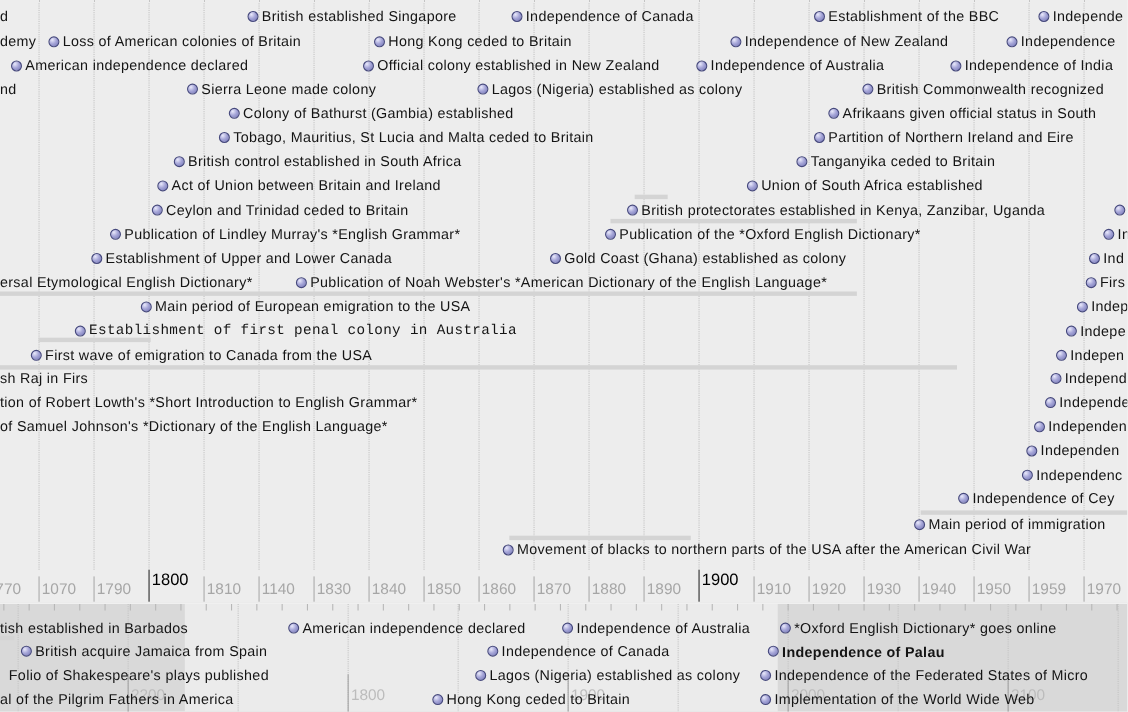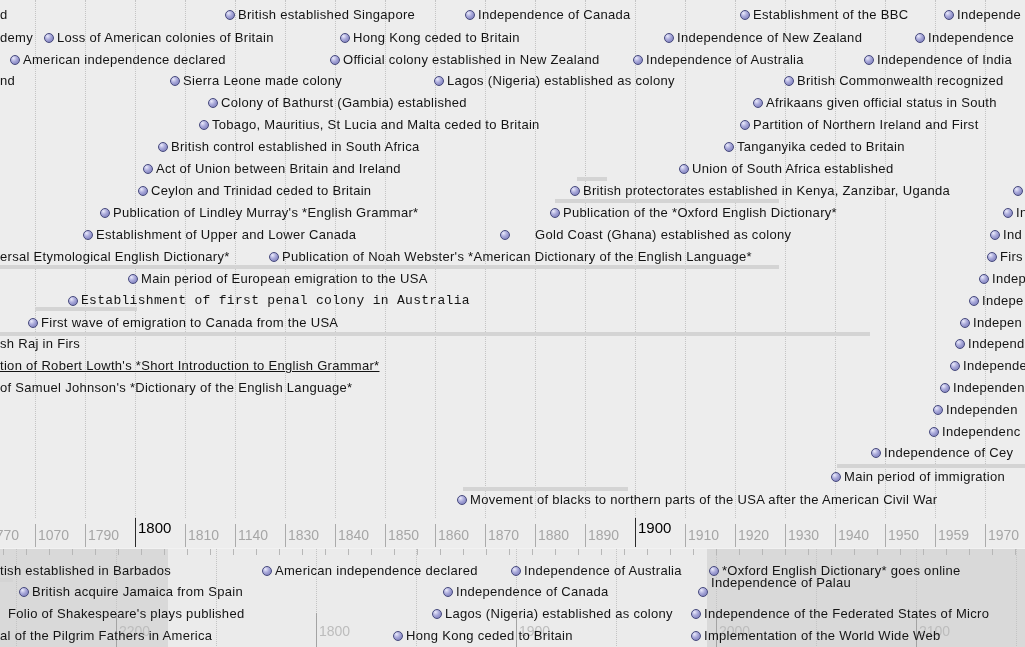--- a/index.html
+++ b/index.html
@@ -142,21 +142,21 @@
         <div class="evlabel" style="left: 447px; top: 73px;">Lagos (Nigeria) established as colony</div>
         <div class="dot" style="left: 784px; top: 76px;"></div>
         <div class="evlabel" style="left: 797px; top: 73px;">British Commonwealth recognized</div>
         <div class="dot" style="left: 208px; top: 98px;"></div>
         <div class="evlabel" style="left: 221px; top: 95px;">Colony of Bathurst (Gambia) established</div>
         <div class="dot" style="left: 753px; top: 98px;"></div>
         <div class="evlabel" style="left: 766px; top: 95px;">Afrikaans given official status in South</div>
         <div class="dot" style="left: 199px; top: 120px;"></div>
         <div class="evlabel" style="left: 212px; top: 117px;">Tobago, Mauritius, St Lucia and Malta ceded to Britain</div>
         <div class="dot" style="left: 740px; top: 120px;"></div>
-        <div class="evlabel" style="left: 753px; top: 117px;">Partition of Northern Ireland and First</div>
+        <div class="evlabel" style="left: 753px; top: 117px;">Partition of Northern Ireland and Eire</div>
         <div class="dot" style="left: 158px; top: 142px;"></div>
         <div class="evlabel" style="left: 171px; top: 139px;">British control established in South Africa</div>
         <div class="dot" style="left: 724px; top: 142px;"></div>
         <div class="evlabel" style="left: 737px; top: 139px;">Tanganyika ceded to Britain</div>
         <div class="dot" style="left: 143px; top: 164px;"></div>
         <div class="evlabel" style="left: 156px; top: 161px;">Act of Union between Britain and Ireland</div>
         <div class="dot" style="left: 679px; top: 164px;"></div>
         <div class="evlabel" style="left: 692px; top: 161px;">Union of South Africa established</div>
         <div class="dot" style="left: 138px; top: 186px;"></div>
         <div class="evlabel" style="left: 151px; top: 183px;">Ceylon and Trinidad ceded to Britain</div>
@@ -165,21 +165,21 @@
         <div class="dot" style="left: 1013px; top: 186px;"></div>
         <div class="dot" style="left: 100px; top: 208px;"></div>
         <div class="evlabel" style="left: 113px; top: 205px;">Publication of Lindley Murray's *English Grammar*</div>
         <div class="dot" style="left: 550px; top: 208px;"></div>
         <div class="evlabel" style="left: 563px; top: 205px;">Publication of the *Oxford English Dictionary*</div>
         <div class="dot" style="left: 1003px; top: 208px;"></div>
         <div class="evlabel" style="left: 1016px; top: 205px;">In</div>
         <div class="dot" style="left: 83px; top: 230px;"></div>
         <div class="evlabel" style="left: 96px; top: 227px;">Establishment of Upper and Lower Canada</div>
         <div class="dot" style="left: 500px; top: 230px;"></div>
-        <div class="evlabel" style="left: 513px; top: 227px; margin-left: 22px;">Gold Coast (Ghana) established as colony</div>
+        <div class="evlabel" style="left: 513px; top: 227px;">Gold Coast (Ghana) established as colony</div>
         <div class="dot" style="left: 990px; top: 230px;"></div>
         <div class="evlabel" style="left: 1003px; top: 227px;">Ind</div>
         <div class="evlabel" style="left: 0px; top: 249px;">ersal Etymological English Dictionary*</div>
         <div class="dot" style="left: 269px; top: 252px;"></div>
         <div class="evlabel" style="left: 282px; top: 249px;">Publication of Noah Webster's *American Dictionary of the English Language*</div>
         <div class="dot" style="left: 987px; top: 252px;"></div>
         <div class="evlabel" style="left: 1000px; top: 249px;">Firs</div>
         <div class="dot" style="left: 128px; top: 274px;"></div>
         <div class="evlabel" style="left: 141px; top: 271px;">Main period of European emigration to the USA</div>
         <div class="dot" style="left: 979px; top: 274px;"></div>
@@ -188,21 +188,21 @@
         <div class="evlabel" style="left: 81px; top: 293px; font-family: Liberation Mono, monospace;">Establishment of first penal colony in Australia</div>
         <div class="dot" style="left: 969px; top: 296px;"></div>
         <div class="evlabel" style="left: 982px; top: 293px; text-align: right;">Indepe</div>
         <div class="dot" style="left: 28px; top: 318px;"></div>
         <div class="evlabel" style="left: 41px; top: 315px;">First wave of emigration to Canada from the USA</div>
         <div class="dot" style="left: 960px; top: 318px;"></div>
         <div class="evlabel" style="left: 973px; top: 315px;">Indepen</div>
         <div class="evlabel" style="left: 0px; top: 336px;">sh Raj in Firs</div>
         <div class="dot" style="left: 955px; top: 339px;"></div>
         <div class="evlabel" style="left: 968px; top: 336px;">Independ</div>
-        <div class="evlabel" style="left: 0px; top: 358px; text-decoration: underline;">tion of Robert Lowth's *Short Introduction to English Grammar*</div>
+        <div class="evlabel" style="left: 0px; top: 358px;">tion of Robert Lowth's *Short Introduction to English Grammar*</div>
         <div class="dot" style="left: 950px; top: 361px;"></div>
         <div class="evlabel" style="left: 963px; top: 358px;">Independe</div>
         <div class="evlabel" style="left: 0px; top: 380px;">of Samuel Johnson's *Dictionary of the English Language*</div>
         <div class="dot" style="left: 940px; top: 383px;"></div>
         <div class="evlabel" style="left: 953px; top: 380px;">Independen</div>
         <div class="dot" style="left: 933px; top: 405px;"></div>
         <div class="evlabel" style="left: 946px; top: 402px;">Independen</div>
         <div class="dot" style="left: 929px; top: 427px;"></div>
         <div class="evlabel" style="left: 942px; top: 424px;">Independenc</div>
         <div class="dot" style="left: 871px; top: 448px;"></div>
@@ -296,21 +296,21 @@
         <div class="evlabel" style="left: 275px; top: 14px;">American independence declared</div>
         <div class="dot" style="left: 511px; top: 17px;"></div>
         <div class="evlabel" style="left: 524px; top: 14px;">Independence of Australia</div>
         <div class="dot" style="left: 709px; top: 17px;"></div>
         <div class="evlabel" style="left: 722px; top: 14px;">*Oxford English Dictionary* goes online</div>
         <div class="dot" style="left: 19px; top: 38px;"></div>
         <div class="evlabel" style="left: 32px; top: 35px;">British acquire Jamaica from Spain</div>
         <div class="dot" style="left: 443px; top: 38px;"></div>
         <div class="evlabel" style="left: 456px; top: 35px;">Independence of Canada</div>
         <div class="dot" style="left: 698px; top: 38px;"></div>
-        <div class="evlabel" style="left: 711px; top: 26px;">Independence of Palau</div>
+        <div class="evlabel" style="left: 711px; top: 36px; font-weight: bold;">Independence of Palau</div>
         <div class="evlabel" style="left: 8px; top: 57px;">Folio of Shakespeare's plays published</div>
         <div class="dot" style="left: 432px; top: 60px;"></div>
         <div class="evlabel" style="left: 445px; top: 57px;">Lagos (Nigeria) established as colony</div>
         <div class="dot" style="left: 691px; top: 60px;"></div>
         <div class="evlabel" style="left: 704px; top: 57px;">Independence of the Federated States of Micro</div>
         <div class="evlabel" style="left: 0px; top: 79px;">al of the Pilgrim Fathers in America</div>
         <div class="dot" style="left: 393px; top: 82px;"></div>
         <div class="evlabel" style="left: 406px; top: 79px;">Hong Kong ceded to Britain</div>
         <div class="dot" style="left: 691px; top: 82px;"></div>
         <div class="evlabel" style="left: 704px; top: 79px;">Implementation of the World Wide Web</div>

